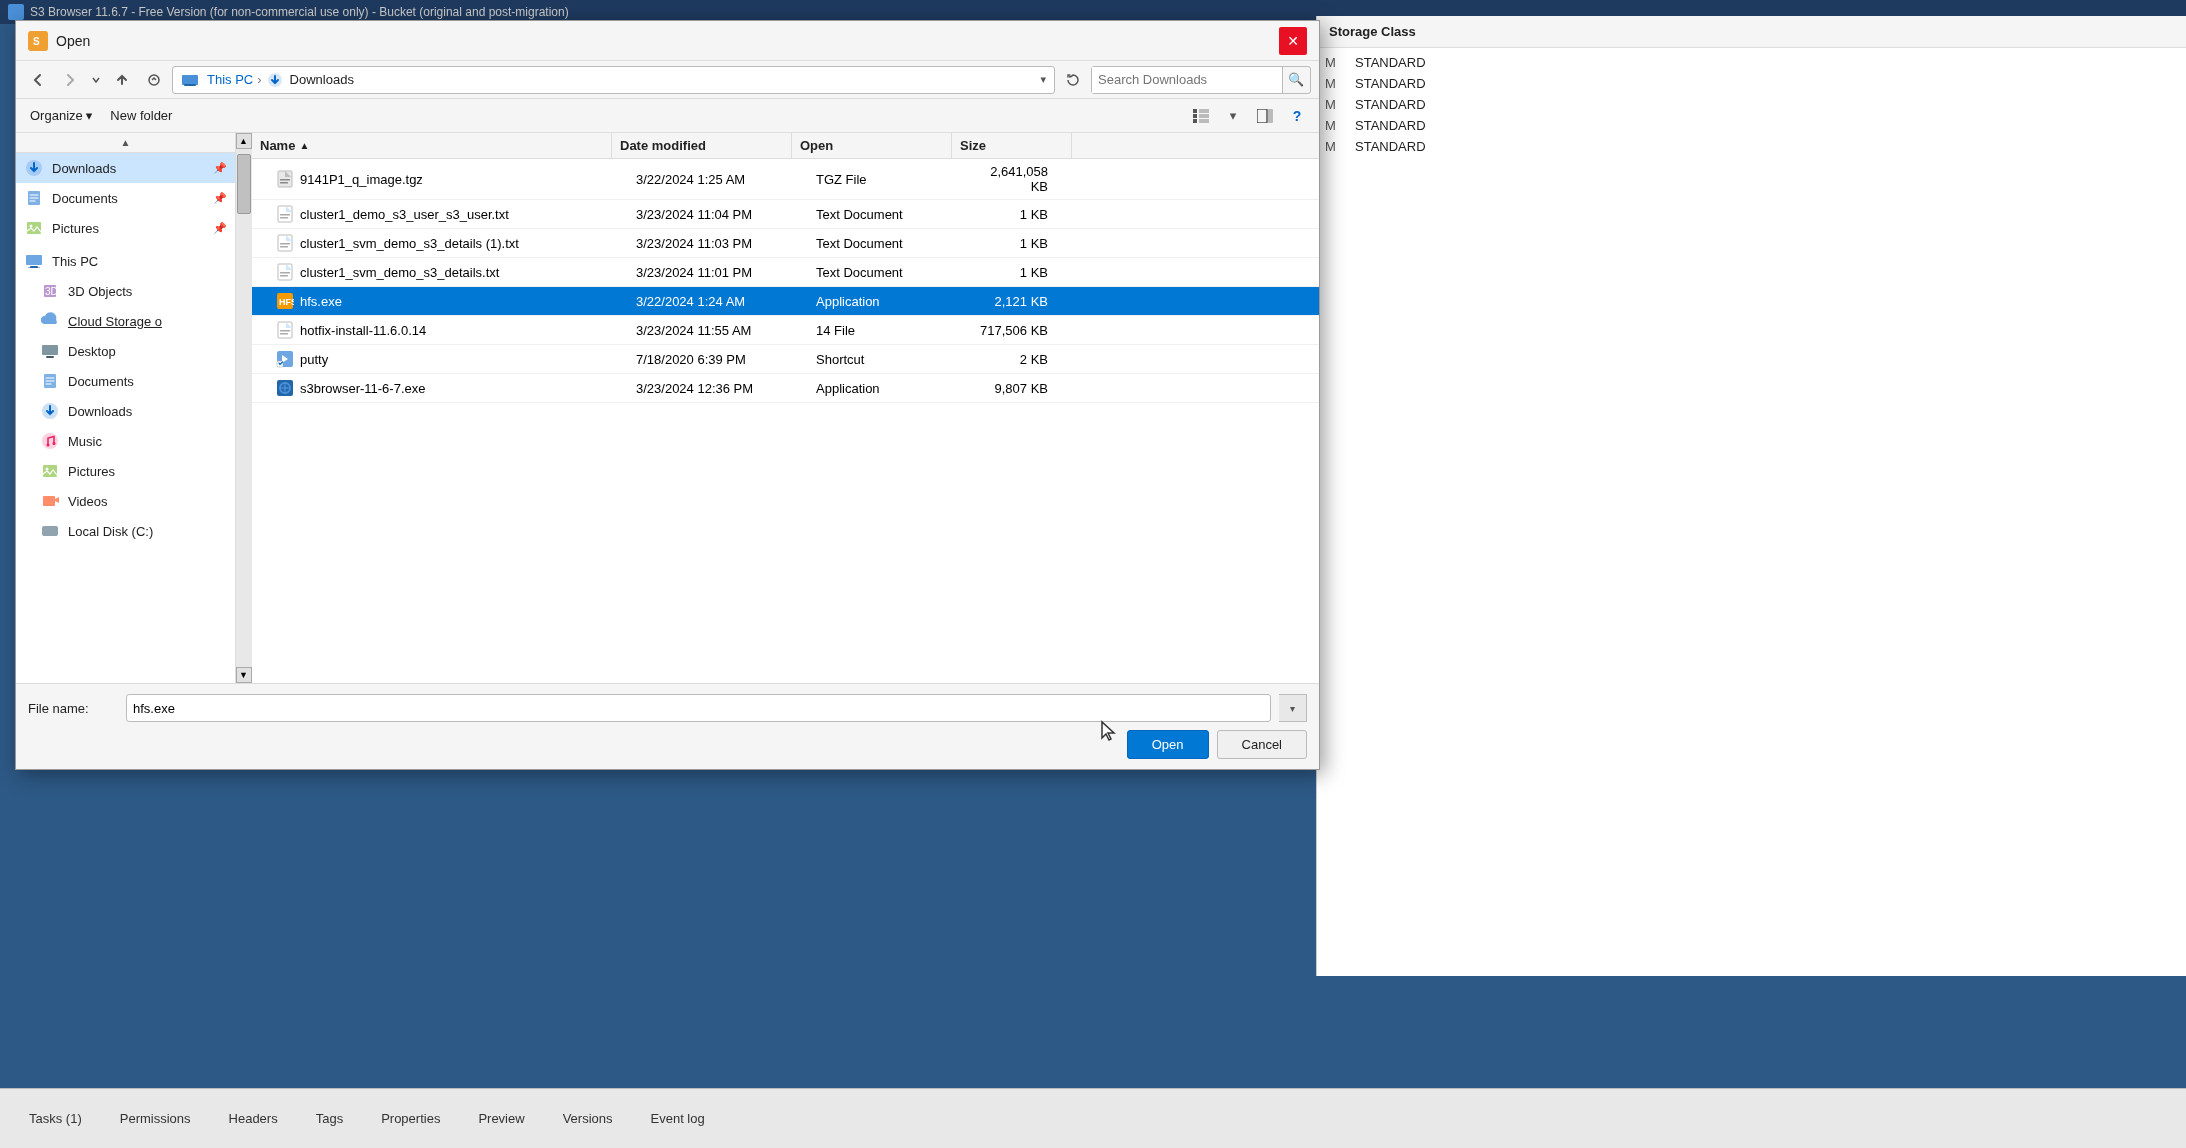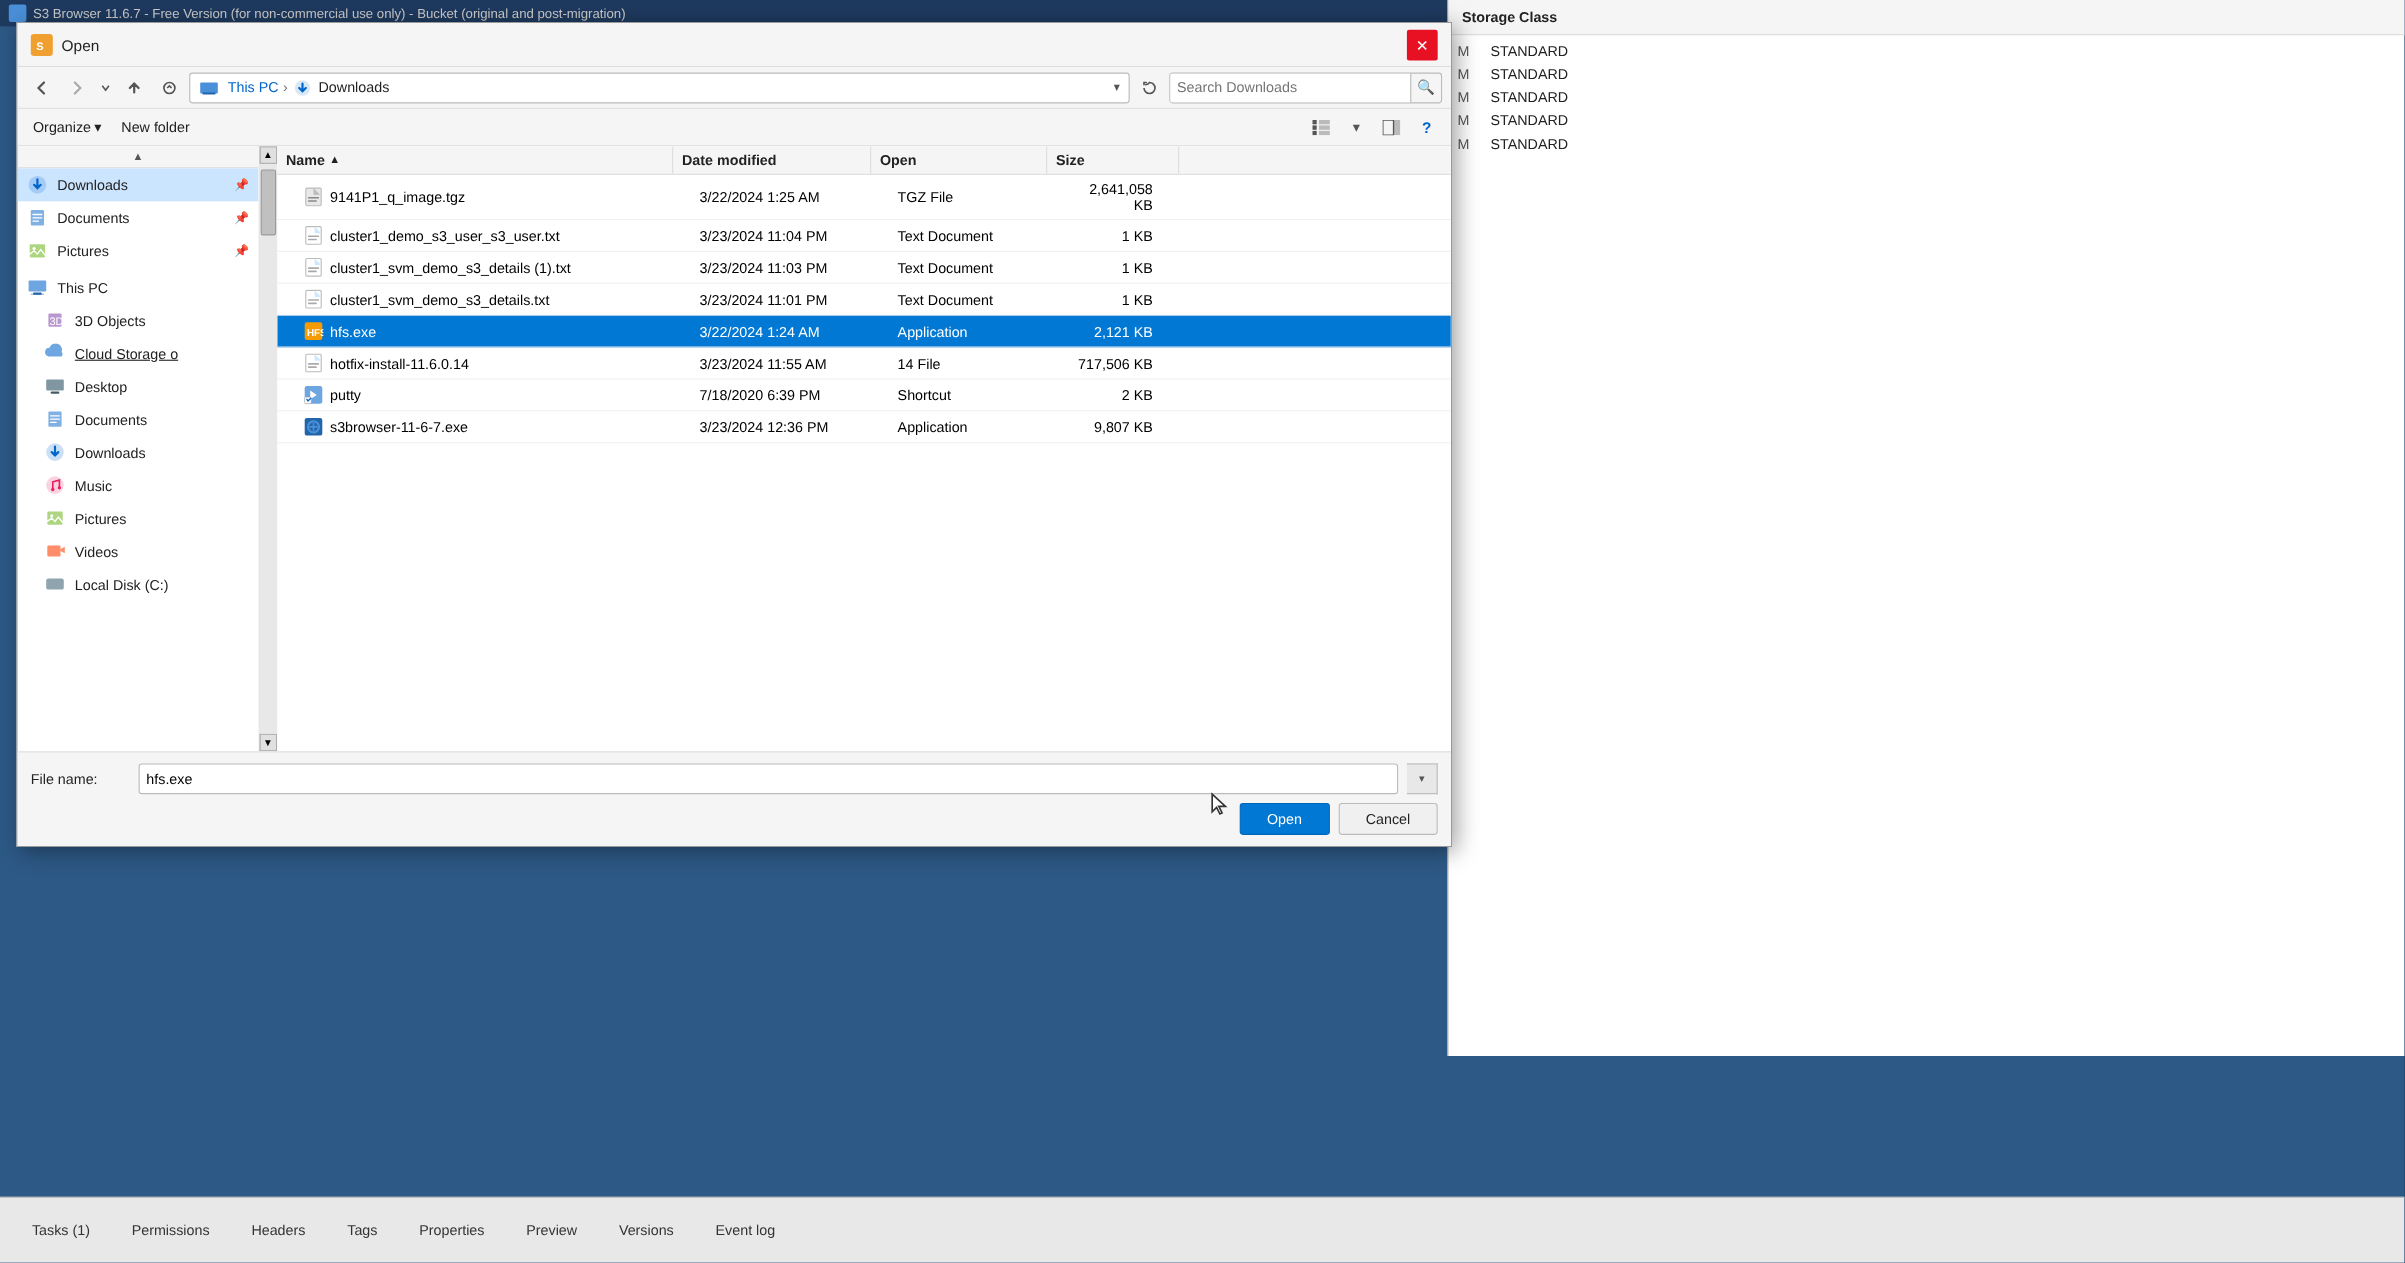--- a/index.html
+++ b/index.html
@@ -197,21 +197,21 @@
       background: none;
       border: 1px solid transparent;
       border-radius: 3px;
       cursor: pointer;
       display: flex; align-items: center; justify-content: center;
       font-size: 14px;
       color: #555;
     }
 
     .search-box {
-      width: 248px;
+      width: 220px;
       height: 28px;
       border: 1px solid #bbb;
       border-radius: 3px;
       display: flex;
       align-items: center;
     }
 
     .search-input {
       flex: 1;
       border: none;
@@ -527,21 +527,21 @@
 <body>
 
 <div class="s3-background">
 
   <div class="s3-titlebar">
     <span class="s3-titlebar-icon"></span>
     <span>S3 Browser 11.6.7 - Free Version (for non-commercial use only) - Bucket (original and post-migration)</span>
   </div>
 </div>
 
-<div style="position:absolute; right:0; top:0; width:870px; height:960px; background:#fff; border-left:1px solid #ccc;">
+<div style="position:absolute; right:0; top:16px; width:870px; height:960px; background:#fff; border-left:1px solid #ccc;">
   <div style="padding: 8px 12px; border-bottom:1px solid #ddd; background:#f5f5f5;">
     <span style="font-size:13px; font-weight:600; color:#222;">Storage Class</span>
   </div>
   <div class="storage-rows">
     <div class="storage-row">
         <span class="col-m">M</span>
         <span class="col-std">STANDARD</span>
       </div>
     <div class="storage-row">
         <span class="col-m">M</span>

